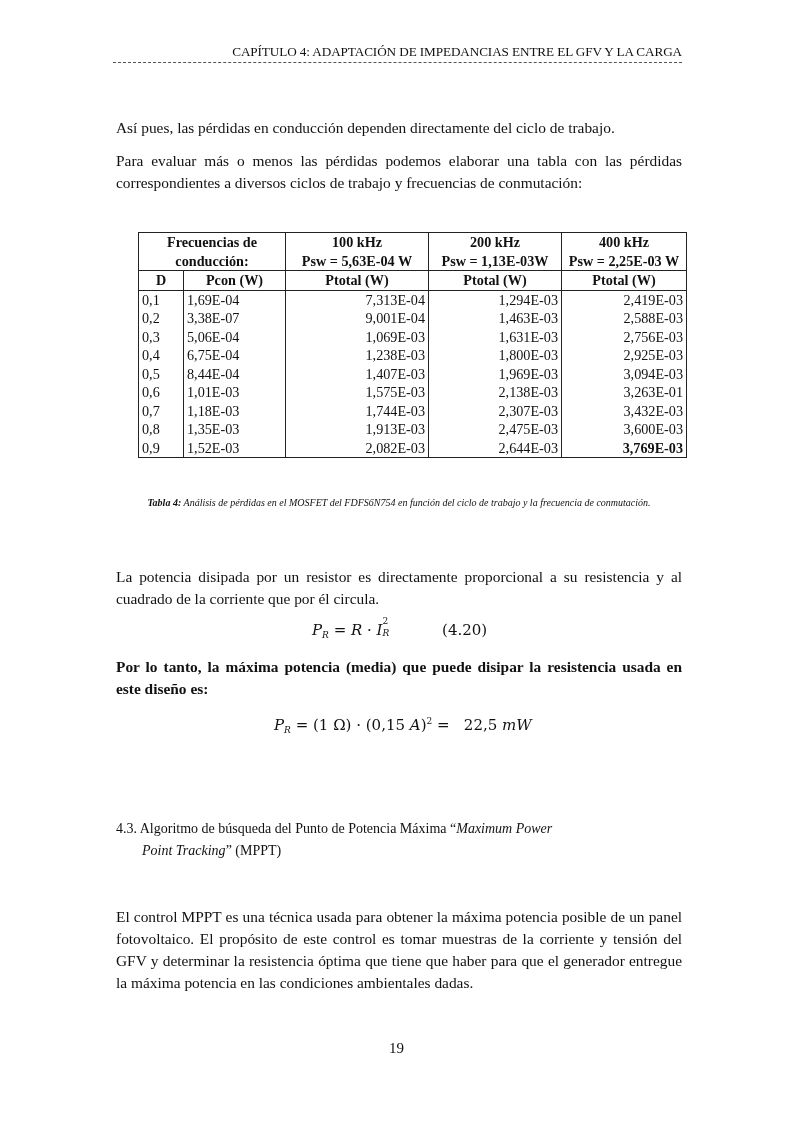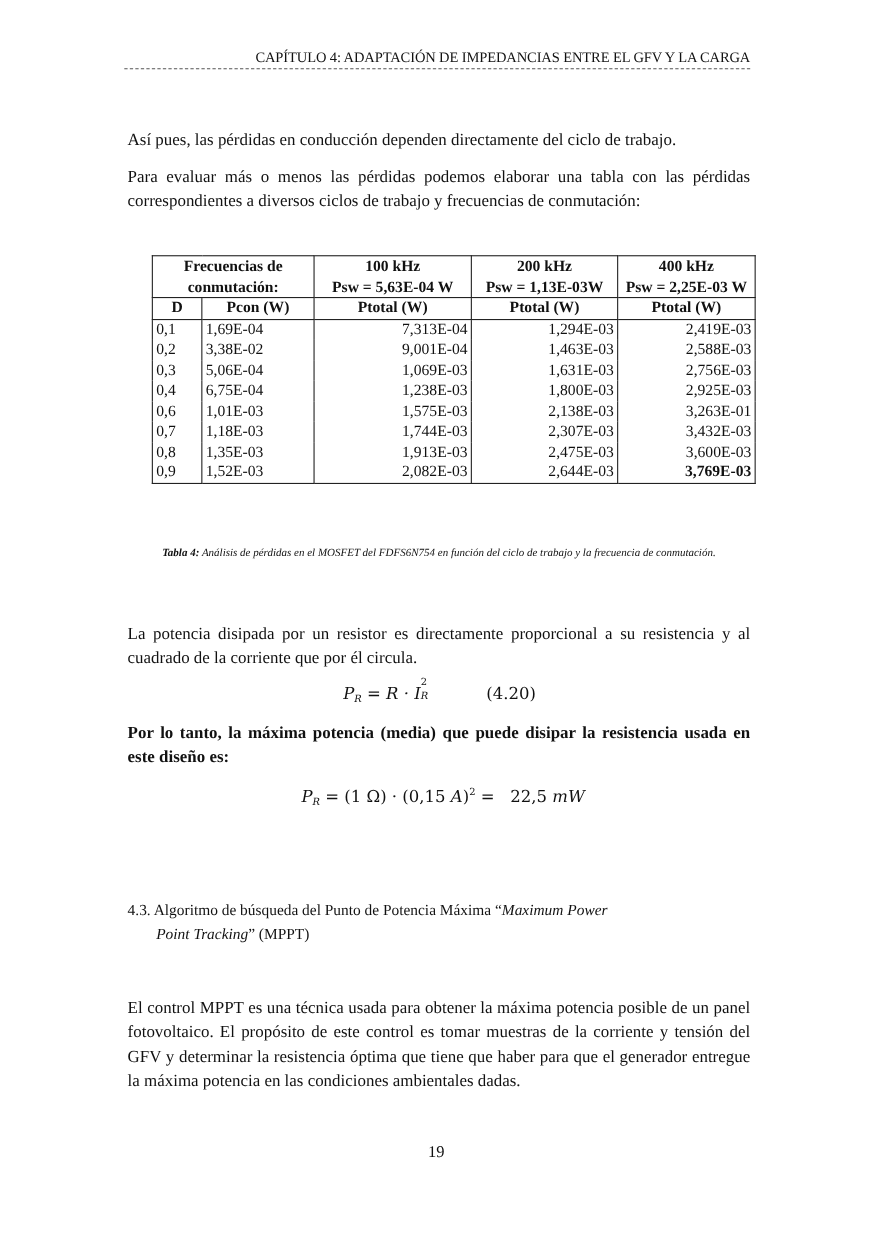--- a/index.html
+++ b/index.html
@@ -52,21 +52,21 @@
 <div class="header-rule"></div>
 
 <div class="p" style="top:117px;">Así pues, las pérdidas en conducción dependen directamente del ciclo de trabajo.</div>
 <div class="p last" style="top:150px;">Para evaluar más o menos las pérdidas podemos elaborar una tabla con las pérdidas correspondientes a diversos ciclos de trabajo y frecuencias de conmutación:</div>
 
 <table class="tbl outer">
   <tbody>
       <tr class="hdr-row hdr-top">
     <th colspan="2">
       <span>Frecuencias de</span><br>
-      <span>conmutación:</span>
+      <span>conducción:</span>
     </th>
     <th class="col100">
       <span>100 kHz</span><br>
       <span>Psw = 5,63E-04 W</span>
     </th>
     <th class="col200">
       <span>200 kHz</span><br>
       <span>Psw = 1,13E-03W</span>
     </th>
     <th class="col400">
@@ -85,38 +85,45 @@
     <tbody id="tbody">
       <tr>
         <td class="d">0,1</td>
         <td class="pcon">1,69E-04</td>
         <td class="num col100">7,313E-04</td>
         <td class="num col200">1,294E-03</td>
         <td class="num col400">2,419E-03</td>
       </tr>
       <tr>
         <td class="d">0,2</td>
-        <td class="pcon">3,38E-02</td>
+        <td class="pcon">3,38E-07</td>
         <td class="num col100">9,001E-04</td>
         <td class="num col200">1,463E-03</td>
         <td class="num col400">2,588E-03</td>
       </tr>
       <tr>
         <td class="d">0,3</td>
         <td class="pcon">5,06E-04</td>
         <td class="num col100">1,069E-03</td>
         <td class="num col200">1,631E-03</td>
         <td class="num col400">2,756E-03</td>
       </tr>
       <tr>
         <td class="d">0,4</td>
         <td class="pcon">6,75E-04</td>
         <td class="num col100">1,238E-03</td>
         <td class="num col200">1,800E-03</td>
         <td class="num col400">2,925E-03</td>
+      </tr>
+      <tr>
+        <td class="d">0,5</td>
+        <td class="pcon">8,44E-04</td>
+        <td class="num col100">1,407E-03</td>
+        <td class="num col200">1,969E-03</td>
+        <td class="num col400">3,094E-03</td>
       </tr>
       <tr>
         <td class="d">0,6</td>
         <td class="pcon">1,01E-03</td>
         <td class="num col100">1,575E-03</td>
         <td class="num col200">2,138E-03</td>
         <td class="num col400">3,263E-01</td>
       </tr>
       <tr>
         <td class="d">0,7</td>

